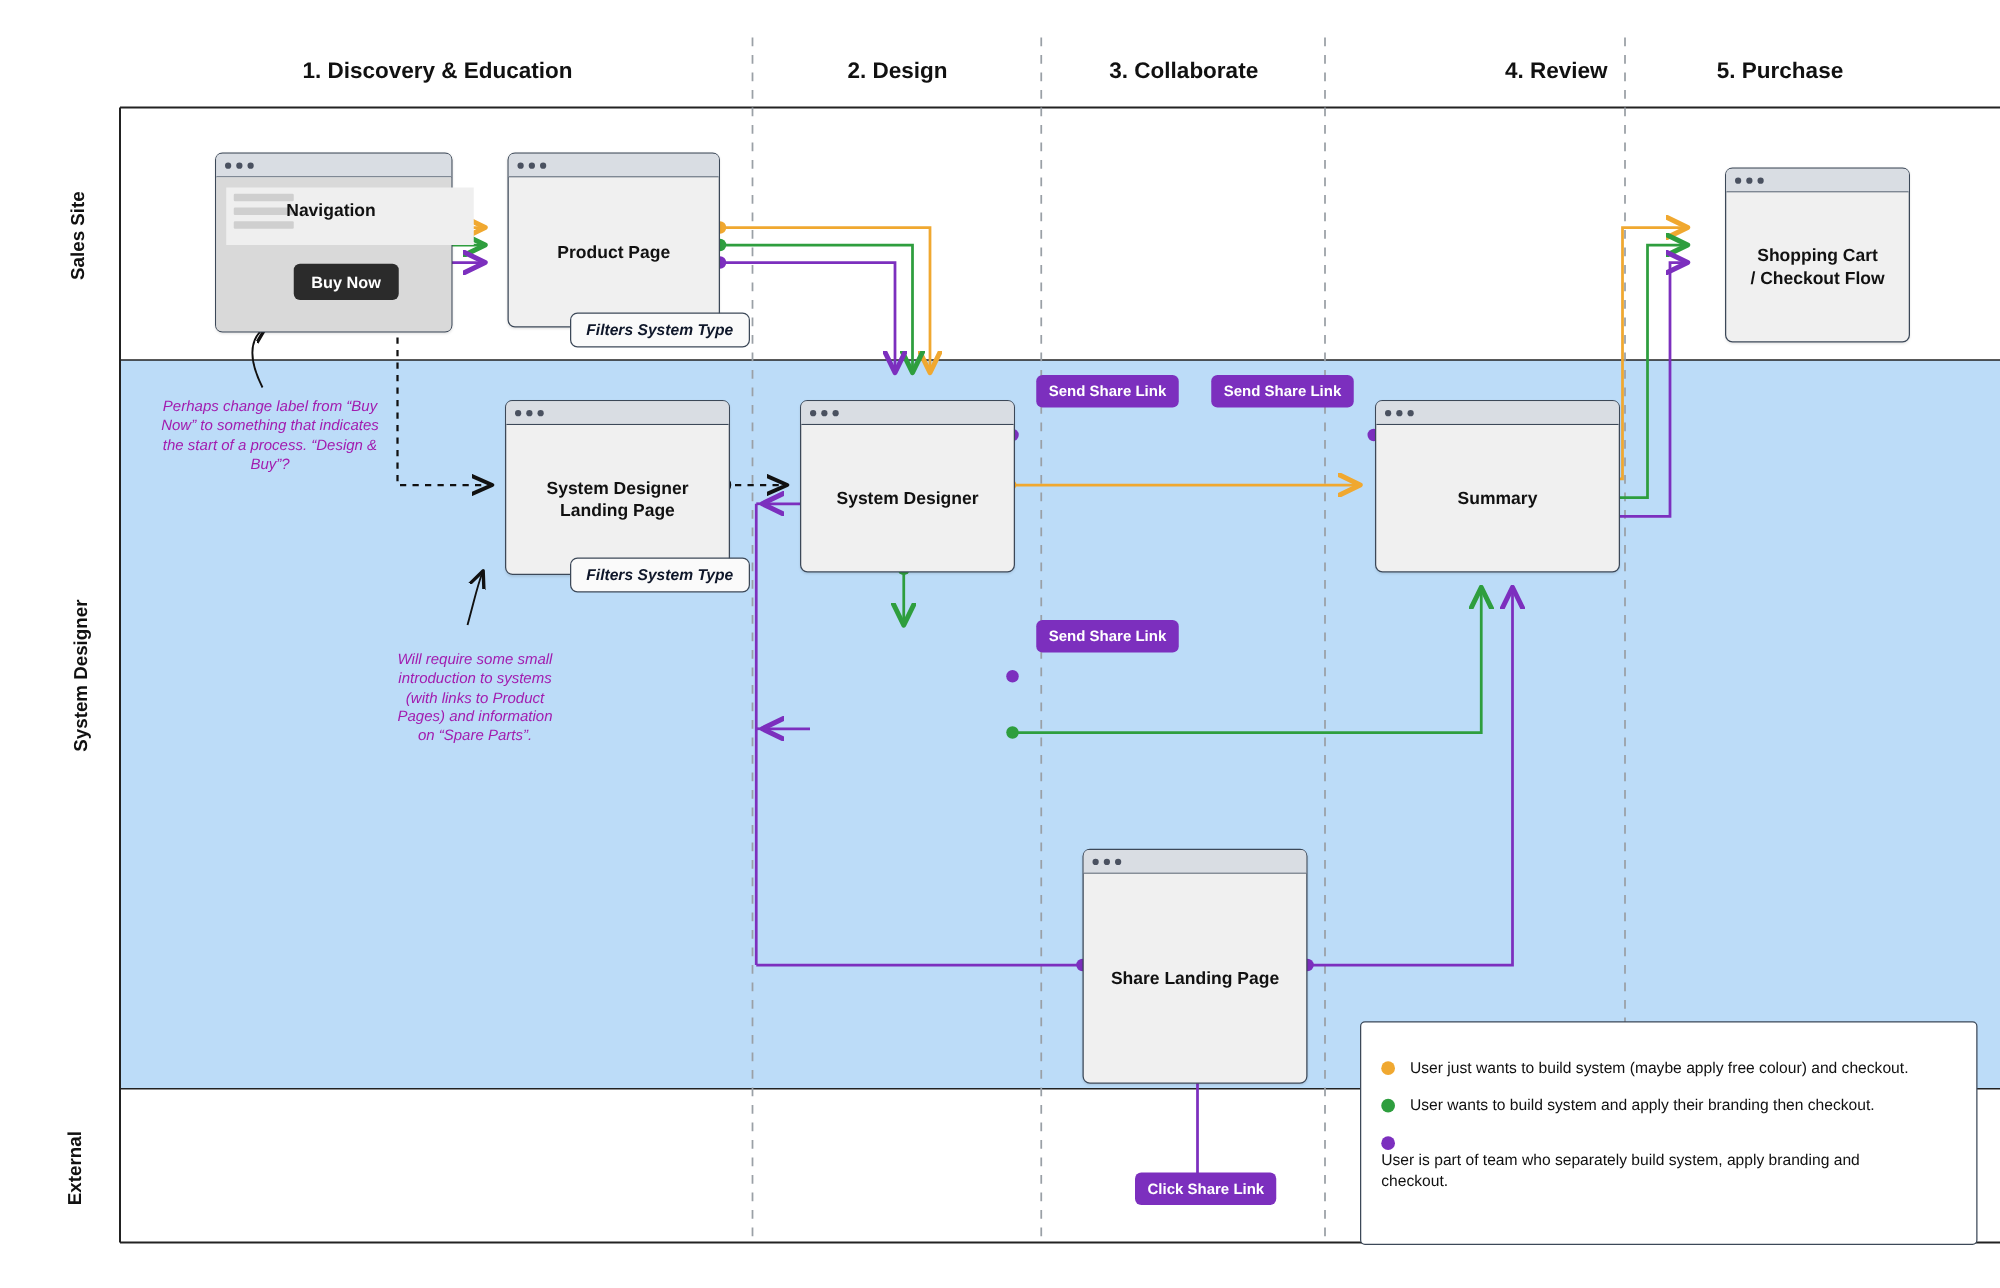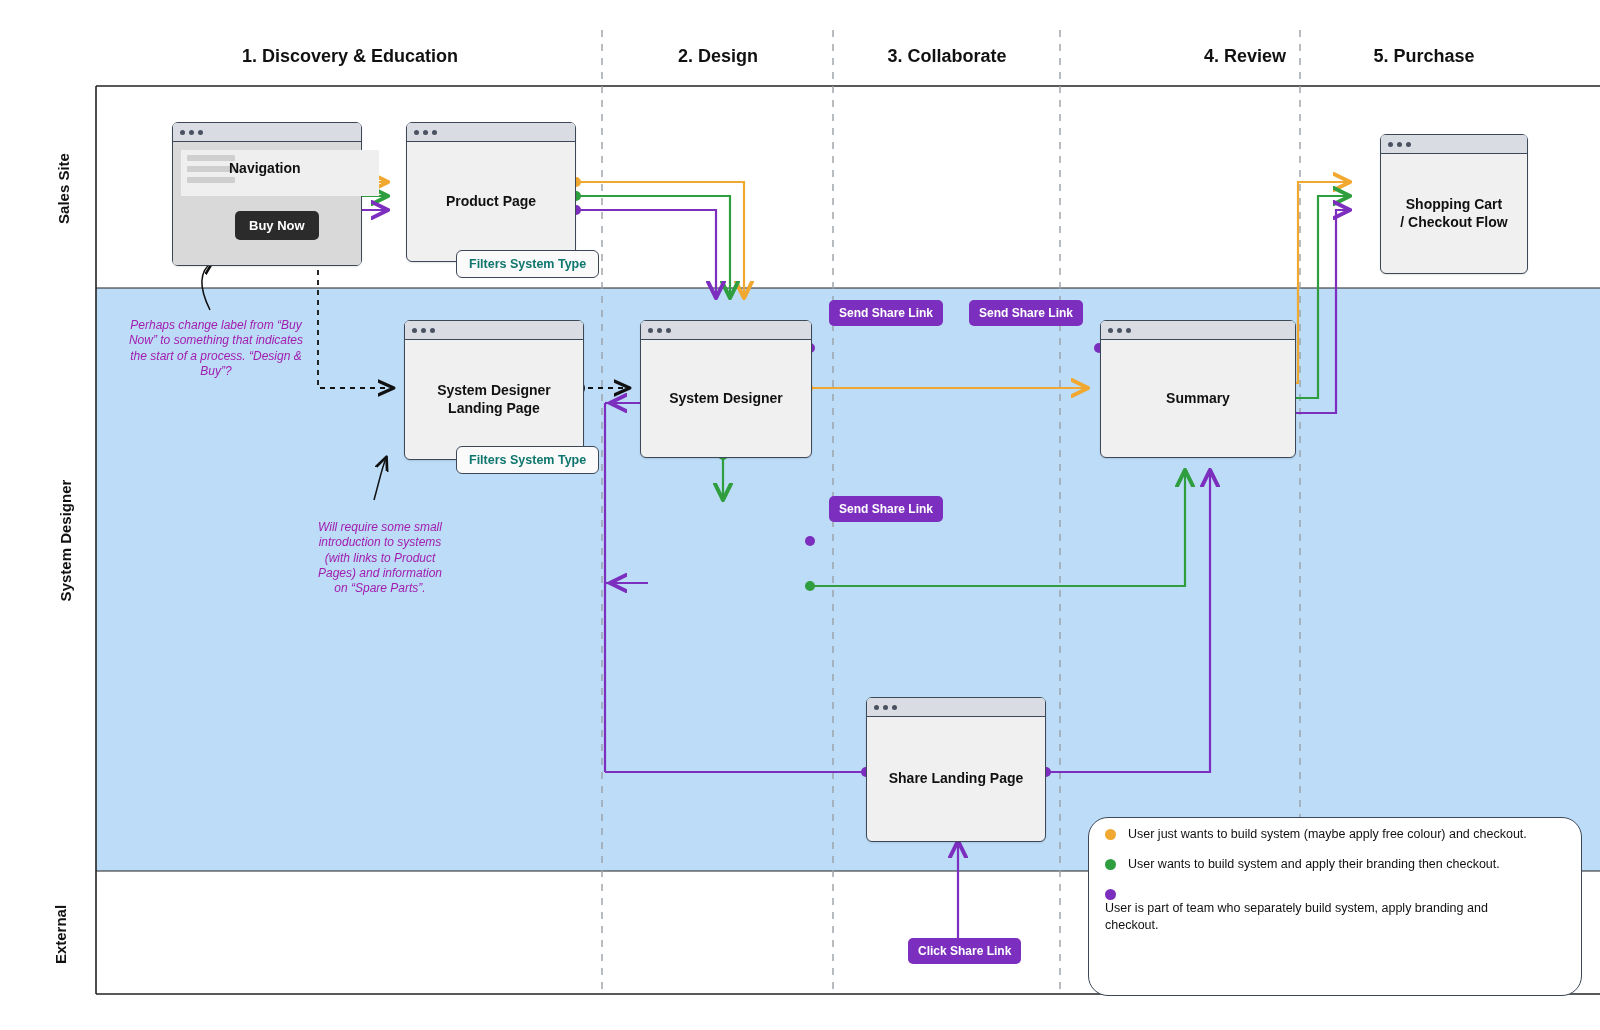--- a/index.html
+++ b/index.html
@@ -130,22 +130,23 @@
     padding: 7px 14px;
     border-radius: 5px;
   }
   
   .filters {
     position: absolute;
     background: #fafafa;
     border: 1.6px solid #3c4858;
     border-radius: 6px;
     font-size: 12.5px;
-    font-weight: bold;
-    color: #0f766e;
+    font-style: italic;
+    font-weight: bold;
+    color: #0f172a;
     padding: 6px 12px;
     white-space: nowrap;
     box-sizing: border-box;
   }
   
   .pill {
     position: absolute;
     background: #7c2fbe;
     color: #ffffff;
     font-size: 12px;
@@ -161,23 +162,23 @@
     font-style: italic;
     color: #a21caf;
     text-align: center;
     line-height: 1.28;
   }
   
   .legend {
     position: absolute;
     background: #ffffff;
     border: 1.5px solid #3c4858;
-    border-radius: 20px;
+    border-radius: 4px;
     box-sizing: border-box;
-    padding: 8px 18px 14px 16px;
+    padding: 28px 18px 14px 16px;
   }
   .legend .row {
     display: flex;
     align-items: flex-start;
     margin-bottom: 13px;
   }
   .legend .row:last-child { margin-bottom: 0; flex-direction: column; }
   .legend .dot {
     width: 11px; height: 11px;
     border-radius: 50%;
@@ -361,21 +362,21 @@
 
   <div class="win" style="left:1100px; top:320px; width:196px; height:138px;">
     <div class="bar">
         <i></i>
         <i></i>
         <i></i>
       </div>
     <div class="body">Summary</div>
   </div>
 
-  <div class="win" style="left:866px; top:697px; width:180px; height:145px;">
+  <div class="win" style="left:866px; top:679px; width:180px; height:188px;">
     <div class="bar">
         <i></i>
         <i></i>
         <i></i>
       </div>
     <div class="body">Share Landing Page</div>
   </div>
 
   <div class="pill" style="left:829px; top:300px;">Send Share Link</div>
   <div class="pill" style="left:969px; top:300px;">Send Share Link</div>

